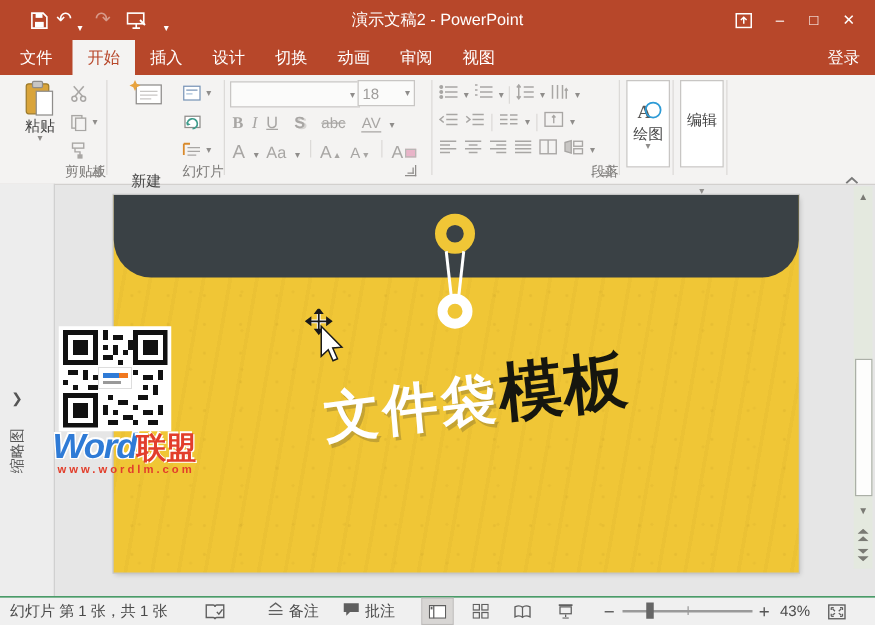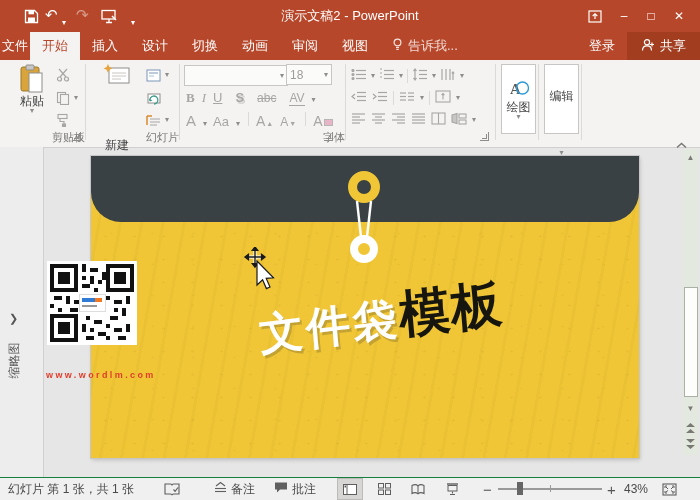--- a/index.html
+++ b/index.html
@@ -10,21 +10,21 @@
   
   .titlebar{left:0;top:0;width:700px;height:32px;background:#B7472A;color:#fff;}
   .qat-btn{display:inline-flex;align-items:center;justify-content:center;height:20px;color:#fff;}
   .title-text{left:0;right:0;top:0;height:32px;display:flex;align-items:center;justify-content:center;
        font-size:13px;color:#fff;}
   .winbtn{width:26px;height:22px;display:flex;align-items:center;justify-content:center;
        font-size:12px;color:#fff;}
   
   .tabsrow{left:0;top:32px;width:700px;height:28px;background:#B7472A;display:flex;align-items:stretch;}
   .tab{display:flex;align-items:center;padding:0 12px;color:#fff;font-size:13px;cursor:default;}
-  .tab.file{padding:0 2px;}
+  .tab.file{padding:0 16px;}
   .tab.active{background:#F4F3F2;color:#B7472A;}
   .tab.dim{color:rgba(255,255,255,.8);gap:5px;}
   .tab.share{background:#A23D20;gap:5px;padding:0 14px;}
   
   .ribbon{left:0;top:60px;width:700px;height:87px;background:#F4F3F2;border-bottom:1px solid #D2D0CE;}
   .gsep{top:4px;height:76px;width:1px;background:#DCDAD8;}
   .glabel{top:70px;font-size:11px;color:#7A7876;text-align:right;}
   .launcher{top:72px;width:8px;height:8px;border-right:1px solid #8f8d8b;border-bottom:1px solid #8f8d8b;}
   .launcher:before{content:"";position:absolute;right:1px;bottom:1px;width:4px;height:4px;
        border-right:1px solid #8f8d8b;border-bottom:1px solid #8f8d8b;}
@@ -130,42 +130,23 @@
       </div>
     <div class="tab">
         <span>动画</span>
       </div>
     <div class="tab">
         <span>审阅</span>
       </div>
     <div class="tab">
         <span>视图</span>
       </div>
-    <div class="tab dim">
-      <span>
-        <svg width="11" height="13" viewBox="0 0 11 13">
-            <circle cx="5.5" cy="4.5" r="3.4" fill="none" stroke="rgba(255,255,255,.85)" stroke-width="1.2"></circle>
-            <path d="M4,9.5 h3 M4.3,11.3 h2.4" stroke="rgba(255,255,255,.85)" stroke-width="1.2"></path>
-          </svg>
-      </span>
-      <span>告诉我...</span>
-    </div>
     <div class="tab" style="margin-left:auto;">
         <span>登录</span>
       </div>
-    <div class="tab share">
-      <span>
-        <svg width="14" height="14" viewBox="0 0 14 14">
-            <circle cx="6" cy="4.2" r="2.6" fill="none" stroke="#fff" stroke-width="1.2"></circle>
-            <path d="M1.5,12.5 c0,-3 2,-4.6 4.5,-4.6 s4.5,1.6 4.5,4.6" fill="none" stroke="#fff" stroke-width="1.2"></path>
-            <path d="M11,4.5 v4 M9,6.5 h4" stroke="#fff" stroke-width="1.2"></path>
-          </svg>
-      </span>
-      <span>共享</span>
-    </div>
   </div>
 
   <div class="abs ribbon">
 
     <div class="abs bigbtn" style="left:12px;top:4px;width:40px;">
       <svg width="26" height="30" viewBox="0 0 26 30">
         <rect x="2" y="3" width="18" height="24" rx="2" fill="#D9A43B" stroke="#9C7A2A"></rect>
         <rect x="7" y="1" width="8" height="5" rx="1" fill="#C8C6C4" stroke="#8f8d8b"></rect>
         <rect x="10" y="9" width="13" height="19" fill="#fff" stroke="#8f8d8b"></rect>
       </svg>
@@ -269,21 +250,20 @@
       <span class="fbtn" style="font-size:12px;">
           <span>A</span>
           <span style="font-size:7px;margin-left:1px;">▼</span>
         </span>
       <span style="width:1px;height:14px;background:#DCDAD8;margin:0 7px 0 2px;"></span>
       <span class="fbtn" style="font-size:14px;">
           <span>A</span>
           <span style="width:7px;height:5px;background:#E8B4C8;border:1px solid #B8B6B4;margin-left:1px;"></span>
         </span>
     </div>
-    <div class="abs glabel" style="left:179px;width:166px;">字体</div>
     <span class="abs launcher" style="left:324px;"></span>
     <div class="abs gsep" style="left:345px;"></div>
 
     <div class="abs" style="left:351px;top:7px;display:flex;align-items:center;gap:4px;">
       <span><svg class="picon" width="16" height="13" viewBox="0 0 16 13" stroke-width="1.2">
             <circle cx="2" cy="2.5" r="1" fill="#A8A6A4"></circle>
             <circle cx="2" cy="6.5" r="1" fill="#A8A6A4"></circle>
             <circle cx="2" cy="10.5" r="1" fill="#A8A6A4"></circle>
             <line x1="5" y1="2.5" x2="15" y2="2.5"></line>
             <line x1="5" y1="6.5" x2="15" y2="6.5"></line>
@@ -374,20 +354,21 @@
             <rect x="1" y="1" width="13" height="11" fill="none"></rect>
             <line x1="7.5" y1="1" x2="7.5" y2="12"></line>
           </svg></span>
       <span><svg class="picon" width="16" height="13" viewBox="0 0 16 13" stroke-width="1.1">
             <path d="M1,3 L6,1.5 L6,11.5 L1,10 z" fill="#C8C6C4" stroke="none"></path>
             <rect x="8" y="2" width="7" height="4" fill="none"></rect>
             <rect x="8" y="8" width="7" height="4" fill="none"></rect>
           </svg></span>
       <span class="caret">▾</span>
     </div>
+    <div class="abs glabel" style="left:345px;width:150px;">段落</div>
     <span class="abs launcher" style="left:480px;"></span>
     <div class="abs gsep" style="left:495px;"></div>
 
     <div class="abs bigbtn boxbtn" style="left:501px;top:4px;width:33px;height:68px;">
       <svg width="22" height="22" viewBox="0 0 22 22">
         <text x="2" y="16" font-size="15" font-weight="bold" fill="#5A5856" font-family="Liberation Serif,serif">A</text>
         <circle cx="14.5" cy="10" r="6" fill="none" stroke="#2E9BD6" stroke-width="1.4"></circle>
       </svg>
       <span>绘图</span>
       <span class="caret">▾</span>
@@ -493,20 +474,23 @@
           <rect x="8" y="8" width="12" height="12"></rect>
           <rect x="64" y="8" width="12" height="12"></rect>
           <rect x="8" y="58" width="12" height="12"></rect>
         </g>
       <rect x="29" y="30" width="26" height="17" fill="#fff" stroke="#ddd"></rect>
       <rect x="32" y="34" width="13" height="4" fill="#2F7BD6"></rect>
         <rect x="45" y="34" width="7" height="4" fill="#F07820"></rect>
       <rect x="32" y="41" width="15" height="2" fill="#999"></rect>
     </svg>
   </div>
+  <div class="abs brand">
+    <span class="word">Word</span><span class="lm">联盟</span>
+  </div>
   <div class="abs url">www.wordlm.com</div>
 
   <div class="abs vscroll">
     <div class="sarrow" style="position:absolute;top:1px;">▲</div>
     <div class="abs sthumb"></div>
     <div class="sarrow" style="position:absolute;top:252px;">▼</div>
     <div class="sarrow" style="position:absolute;top:272px;">
       <svg width="9" height="10" viewBox="0 0 9 10">
           <path d="M0,4 L4.5,0 L9,4 z M0,10 L4.5,6 L9,10 z" fill="#7a7a74"></path>
         </svg>

